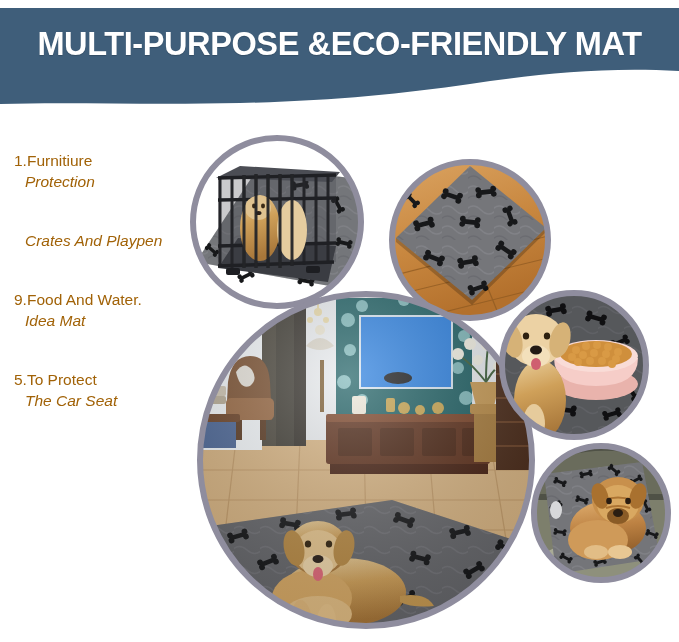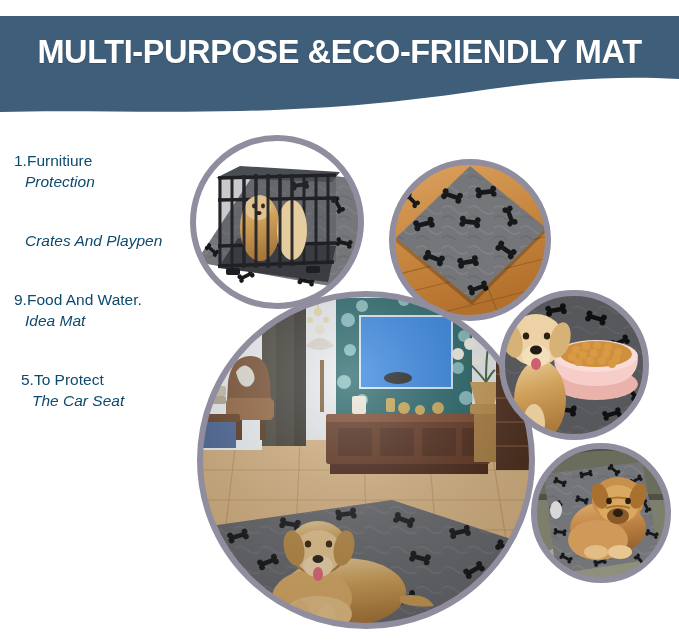--- a/index.html
+++ b/index.html
@@ -12,21 +12,21 @@
     height: 642px;
     position: relative;
     overflow: hidden;
     font-family: "Liberation Sans", sans-serif;
   }
 
   
   #header-banner {
     position: absolute;
     left: 0;
-    top: 16px;
+    top: 8px;
     width: 679px;
     height: 105px;
   }
   #header-banner svg {
     position: absolute;
     left: 0;
     top: 0;
     display: block;
   }
   #banner-title {
@@ -49,26 +49,26 @@
 
   
   #feature-list {
     position: absolute;
     left: 14px;
     top: 150px;
     width: 190px;
   }
   .feature-item {
     margin-bottom: 38px;
-    color: #0c4a6e;
+    color: #a16207;
     font-family: "Liberation Sans", sans-serif;
     font-size: 15.5px;
     line-height: 21px;
   }
-  .feature-item:last-child { margin-bottom: 0; margin-left: 7px; }
+  .feature-item:last-child { margin-bottom: 0; }
   .feature-line-1 {
     display: block;
     white-space: nowrap;
   }
   .feature-line-2 {
     display: block;
     padding-left: 11px;
     white-space: nowrap;
     font-style: italic;
   }

